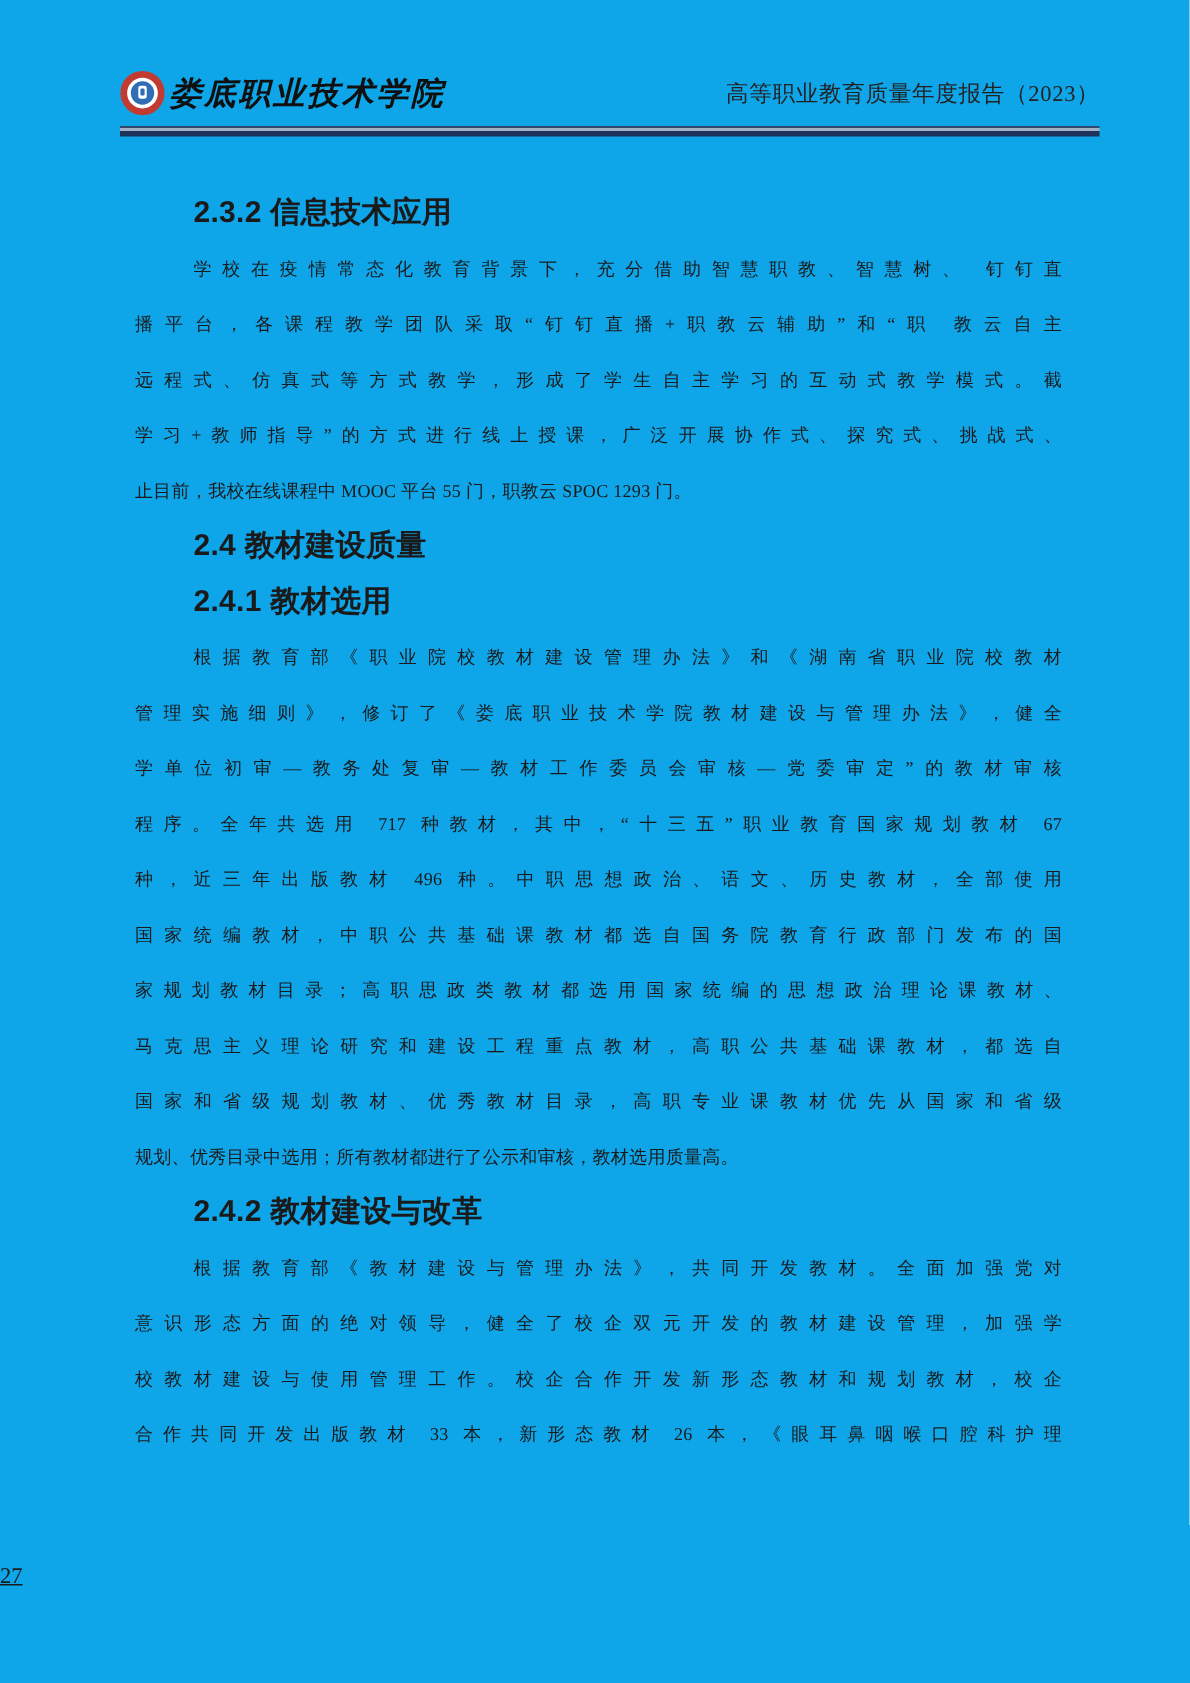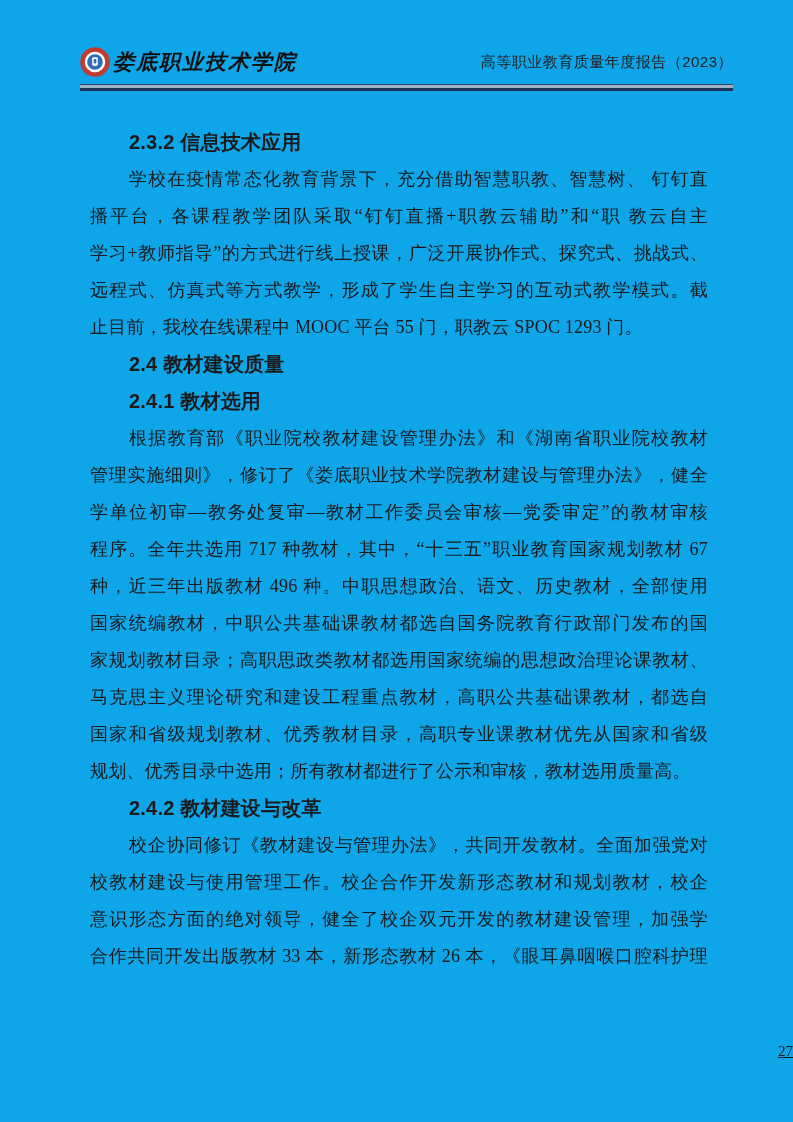--- a/index.html
+++ b/index.html
@@ -19,51 +19,51 @@
     padding-bottom:7px;
   }
   .brand { display:flex; align-items:center; gap:3px; }
   .logo { width:30px; height:30px; flex:0 0 auto; }
   .college-name {
     font-family:"Liberation Serif","DejaVu Serif",serif;
     font-weight:bold; font-style:italic;
     font-size:21px; letter-spacing:2px; color:#101010;
   }
   .report-title {
-    font-family:Liberation Sans, sans-serif;
+    font-family:Liberation Serif, serif;
     font-size:15px; color:#222; letter-spacing:0.5px;
   }
   .rule {
     height:7px;
     background:linear-gradient(to bottom,
       #31486e 0%, #31486e 20%,
       #a3b1c6 20%, #a3b1c6 50%,
       #1d3359 50%, #1d3359 100%);
   }
   
   .content {
     position:absolute; left:90px; top:124px; width:618px;
   }
   .row {
     height:37px; line-height:37px;
-    font-size:18px;
+    font-size:12px;
     letter-spacing:0.2px;
   }
   .h {
     font-weight:bold;
     font-size:20px;
     text-indent:39px;
     font-family:Liberation Sans, sans-serif;
   }
   .indent { text-indent:39px; }
   .j { text-align:justify; text-align-last:justify; }
   
   .page-num {
     position:absolute; left:0; right:0; bottom:62px;
-    text-align:right;
+    text-align:left;
     font-size:15px; color:#1a1a1a;text-decoration:underline;
   }
 </style>
 </head>
 <body>
 
 <div class="page">
 
   <div class="header">
     <div class="header-row">
@@ -82,42 +82,42 @@
     </div>
     <div class="rule"></div>
   </div>
 
   <div class="content">
 
     <div class="row h">2.3.2 信息技术应用</div>
 
     <div class="row indent j">学校在疫情常态化教育背景下，充分借助智慧职教、智慧树、 钉钉直</div>
     <div class="row j">播平台，各课程教学团队采取“钉钉直播+职教云辅助”和“职 教云自主</div>
+    <div class="row j">远程式、仿真式等方式教学，形成了学生自主学习的互动式教学模式。截</div>
     <div class="row j">学习+教师指导”的方式进行线上授课，广泛开展协作式、探究式、挑战式、</div>
-    <div class="row j">远程式、仿真式等方式教学，形成了学生自主学习的互动式教学模式。截</div>
     <div class="row">止目前，我校在线课程中 MOOC 平台 55 门，职教云 SPOC 1293 门。</div>
 
     <div class="row h">2.4 教材建设质量</div>
     <div class="row h">2.4.1 教材选用</div>
 
     <div class="row indent j">根据教育部《职业院校教材建设管理办法》和《湖南省职业院校教材</div>
     <div class="row j">管理实施细则》，修订了《娄底职业技术学院教材建设与管理办法》，健全</div>
     <div class="row j">学单位初审—教务处复审—教材工作委员会审核—党委审定”的教材审核</div>
     <div class="row j">程序。全年共选用 717 种教材，其中，“十三五”职业教育国家规划教材 67</div>
     <div class="row j">种，近三年出版教材 496 种。中职思想政治、语文、历史教材，全部使用</div>
     <div class="row j">国家统编教材，中职公共基础课教材都选自国务院教育行政部门发布的国</div>
     <div class="row j">家规划教材目录；高职思政类教材都选用国家统编的思想政治理论课教材、</div>
     <div class="row j">马克思主义理论研究和建设工程重点教材，高职公共基础课教材，都选自</div>
     <div class="row j">国家和省级规划教材、优秀教材目录，高职专业课教材优先从国家和省级</div>
     <div class="row">规划、优秀目录中选用；所有教材都进行了公示和审核，教材选用质量高。</div>
 
     <div class="row h">2.4.2 教材建设与改革</div>
 
-    <div class="row indent j">校企协同修订《教材建设与管理办法》，共同开发教材。全面加强党对</div>
+    <div class="row indent j">根据教育部《教材建设与管理办法》，共同开发教材。全面加强党对</div>
+    <div class="row j">意识形态方面的绝对领导，健全了校企双元开发的教材建设管理，加强学</div>
     <div class="row j">校教材建设与使用管理工作。校企合作开发新形态教材和规划教材，校企</div>
-    <div class="row j">意识形态方面的绝对领导，健全了校企双元开发的教材建设管理，加强学</div>
     <div class="row j">合作共同开发出版教材 33 本，新形态教材 26 本，《眼耳鼻咽喉口腔科护理</div>
 
   </div>
 
   <div class="page-num">27</div>
 
 </div>
 
 </body></html>

